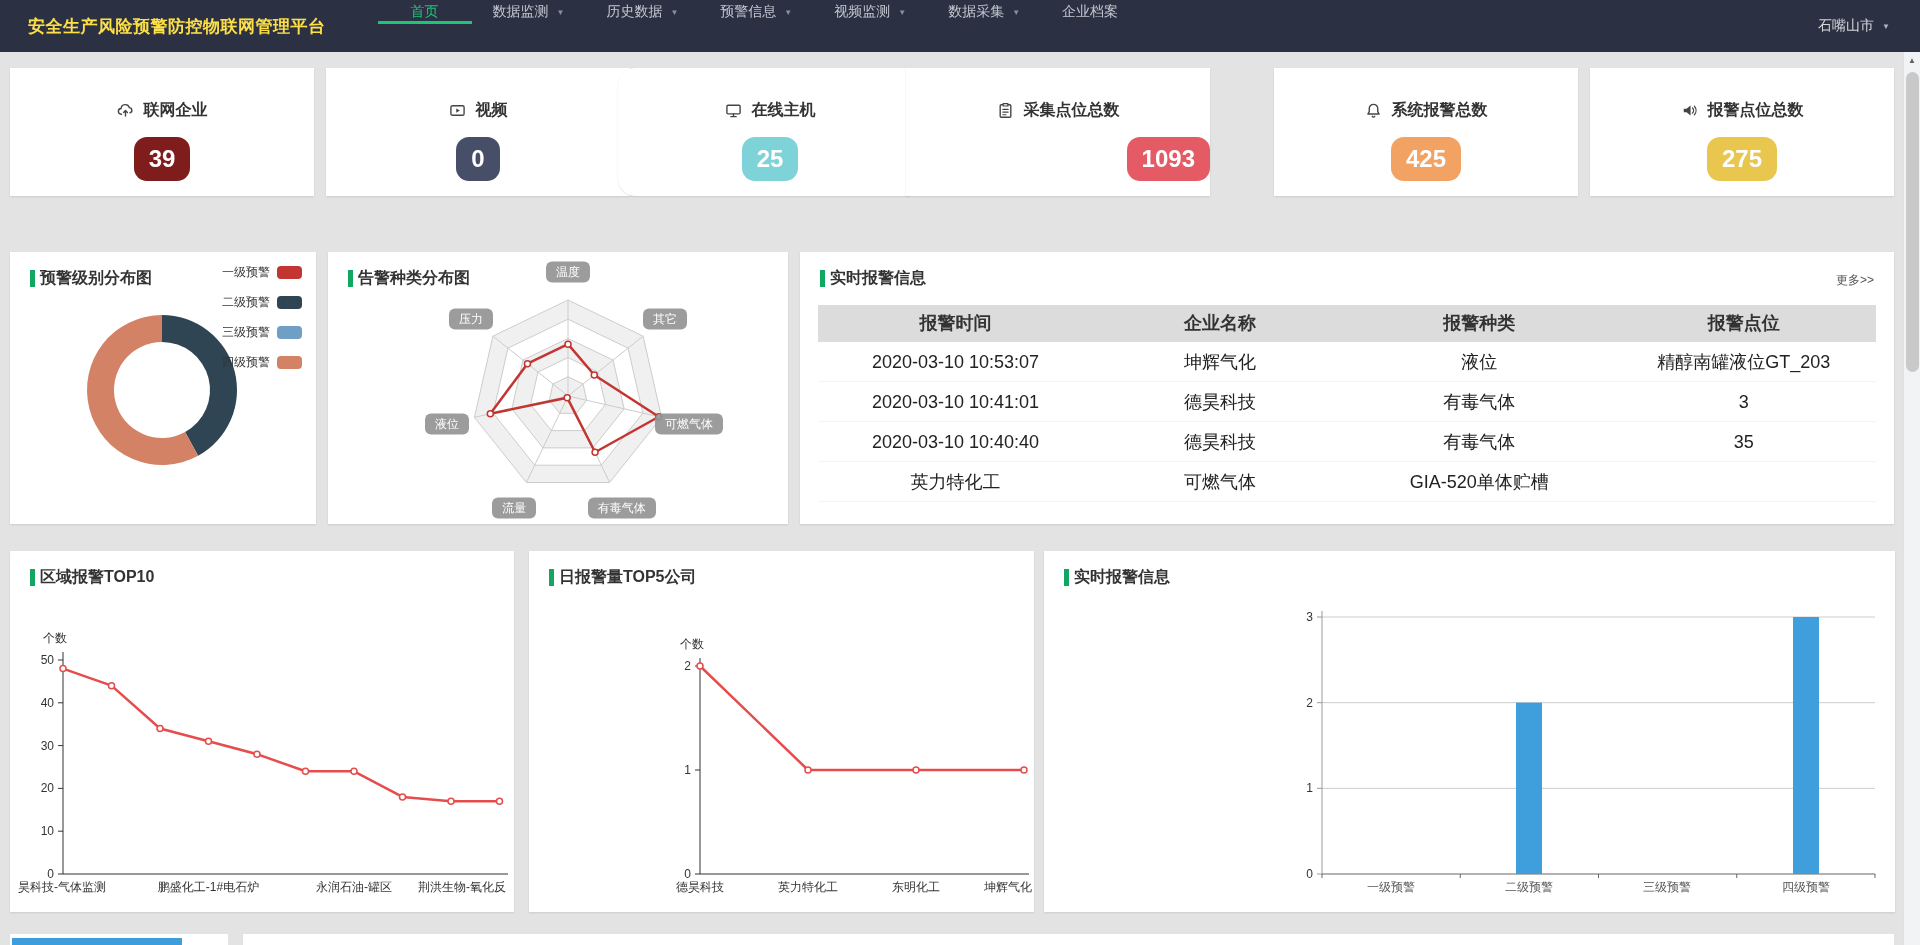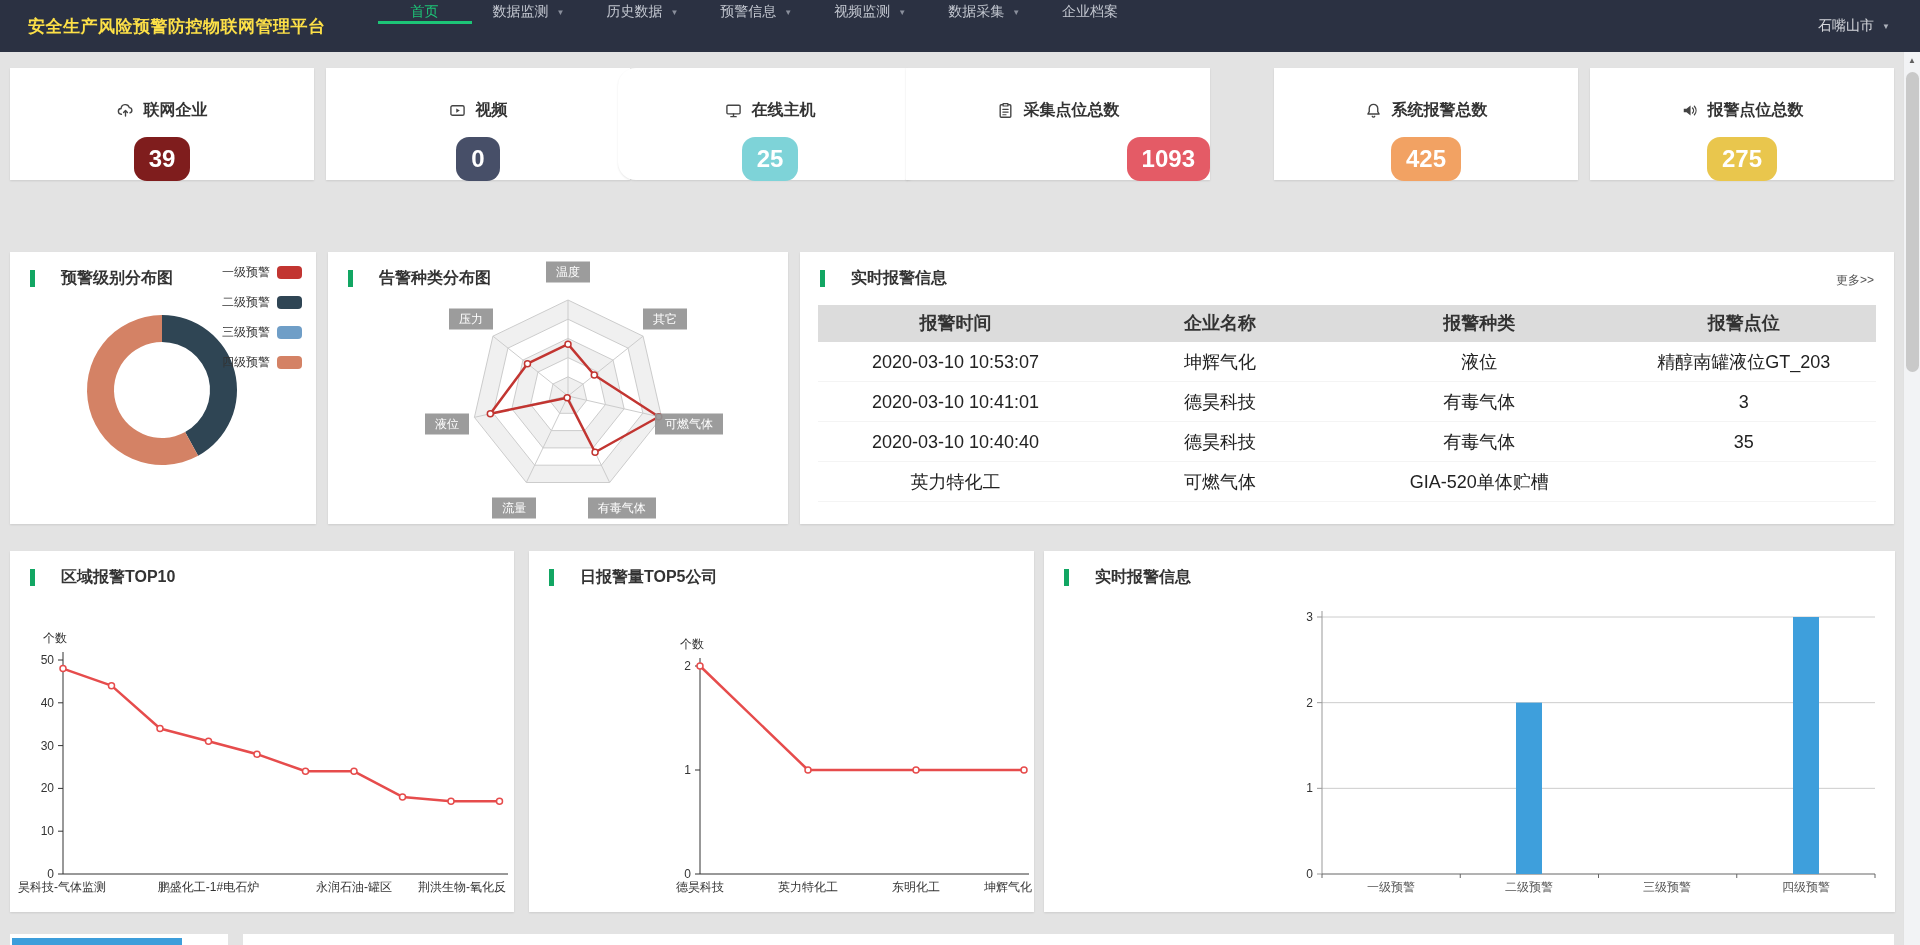--- a/index.html
+++ b/index.html
@@ -11,40 +11,40 @@
   .navbar{position:absolute;top:0;left:0;width:1920px;height:52px;background:#2b3142;display:flex;align-items:stretch}
   .nav-title{align-self:center;margin-left:28px;font-size:17px;font-weight:bold;color:#fde047;letter-spacing:.5px}
   .nav-menu{display:flex;margin-left:52px;align-items:flex-start}
   .nav-item{display:flex;align-items:center;padding:0 21px;font-size:14px;color:#c3c7d0;cursor:pointer;border-bottom:3px solid transparent;border-top:3px solid transparent}
   .nav-item.active{color:#1dc577;border-bottom-color:#1dc577;padding:0 33px}
   .caret{font-size:8px;color:#8a8f9c;margin-left:8px}
   .nav-region{margin-left:auto;display:flex;align-items:center;margin-right:30px;font-size:14px;color:#d6d8dd;cursor:pointer}
   .nav-region .caret{color:#aeb2bc}
 
   
-  .card{position:absolute;top:68px;height:112px;background:#fff;box-shadow:0 1px 2px rgba(0,0,0,.10);text-align:center}
+  .card{position:absolute;top:68px;height:128px;background:#fff;box-shadow:0 1px 2px rgba(0,0,0,.10);text-align:center}
   .card-head{margin-top:32px;display:flex;justify-content:center;align-items:center;gap:10px;font-size:16px;font-weight:bold;color:#333}
   .cicon{display:inline-flex;align-items:center}
   .badge{display:inline-block;margin-top:16px;min-width:40px;padding:9px 15px;border-radius:13px;color:#fff;font-size:24px;font-weight:bold;line-height:1.1}
 
   
   .panel{position:absolute;background:#fff;box-shadow:0 1px 2px rgba(0,0,0,.10)}
   .chart-svg{position:absolute;left:0;top:0}
-  .ptitle{position:absolute;left:20px;top:16px;display:flex;align-items:center;gap:26px;font-size:16px;font-weight:bold;color:#333;white-space:nowrap}
+  .ptitle{position:absolute;left:20px;top:16px;display:flex;align-items:center;gap:5px;font-size:16px;font-weight:bold;color:#333;white-space:nowrap}
   .pbar{width:5px;height:17px;background:#12a663;display:inline-block}
   .more{position:absolute;right:20px;top:20px;font-size:12px;color:#555;cursor:pointer}
 
   
   .legend{position:absolute;right:14px;top:12px}
   .lrow{display:flex;align-items:center;justify-content:flex-end;margin-bottom:13px;cursor:pointer}
   .ltext{font-size:12px;color:#333;margin-right:7px}
   .lswatch{width:25px;height:13px;border-radius:4px}
 
   
-  .radar-pill{position:absolute;background:rgba(148,148,148,.92);color:#fff;font-size:12px;padding:2px 10px;border-radius:0;white-space:nowrap;transform:translate(-50%,-50%)}
+  .radar-pill{position:absolute;background:rgba(148,148,148,.92);color:#fff;font-size:12px;padding:2px 10px;border-radius:6px;white-space:nowrap;transform:translate(-50%,-50%)}
 
   
   .rtable{position:absolute;left:18px;right:18px;top:53px;font-size:18px;color:#222}
   .trow{display:grid;grid-template-columns:26% 24% 25% 25%;text-align:center}
   .thead{background:#dcdcdc;font-weight:bold;height:37px;line-height:37px;color:#333}
   .tbody .trow{height:40px;line-height:40px;border-bottom:1px solid #f4f4f4}
 
   
   .tick{font-size:12px;fill:#333}
   .cat{font-size:12px;fill:#555}

